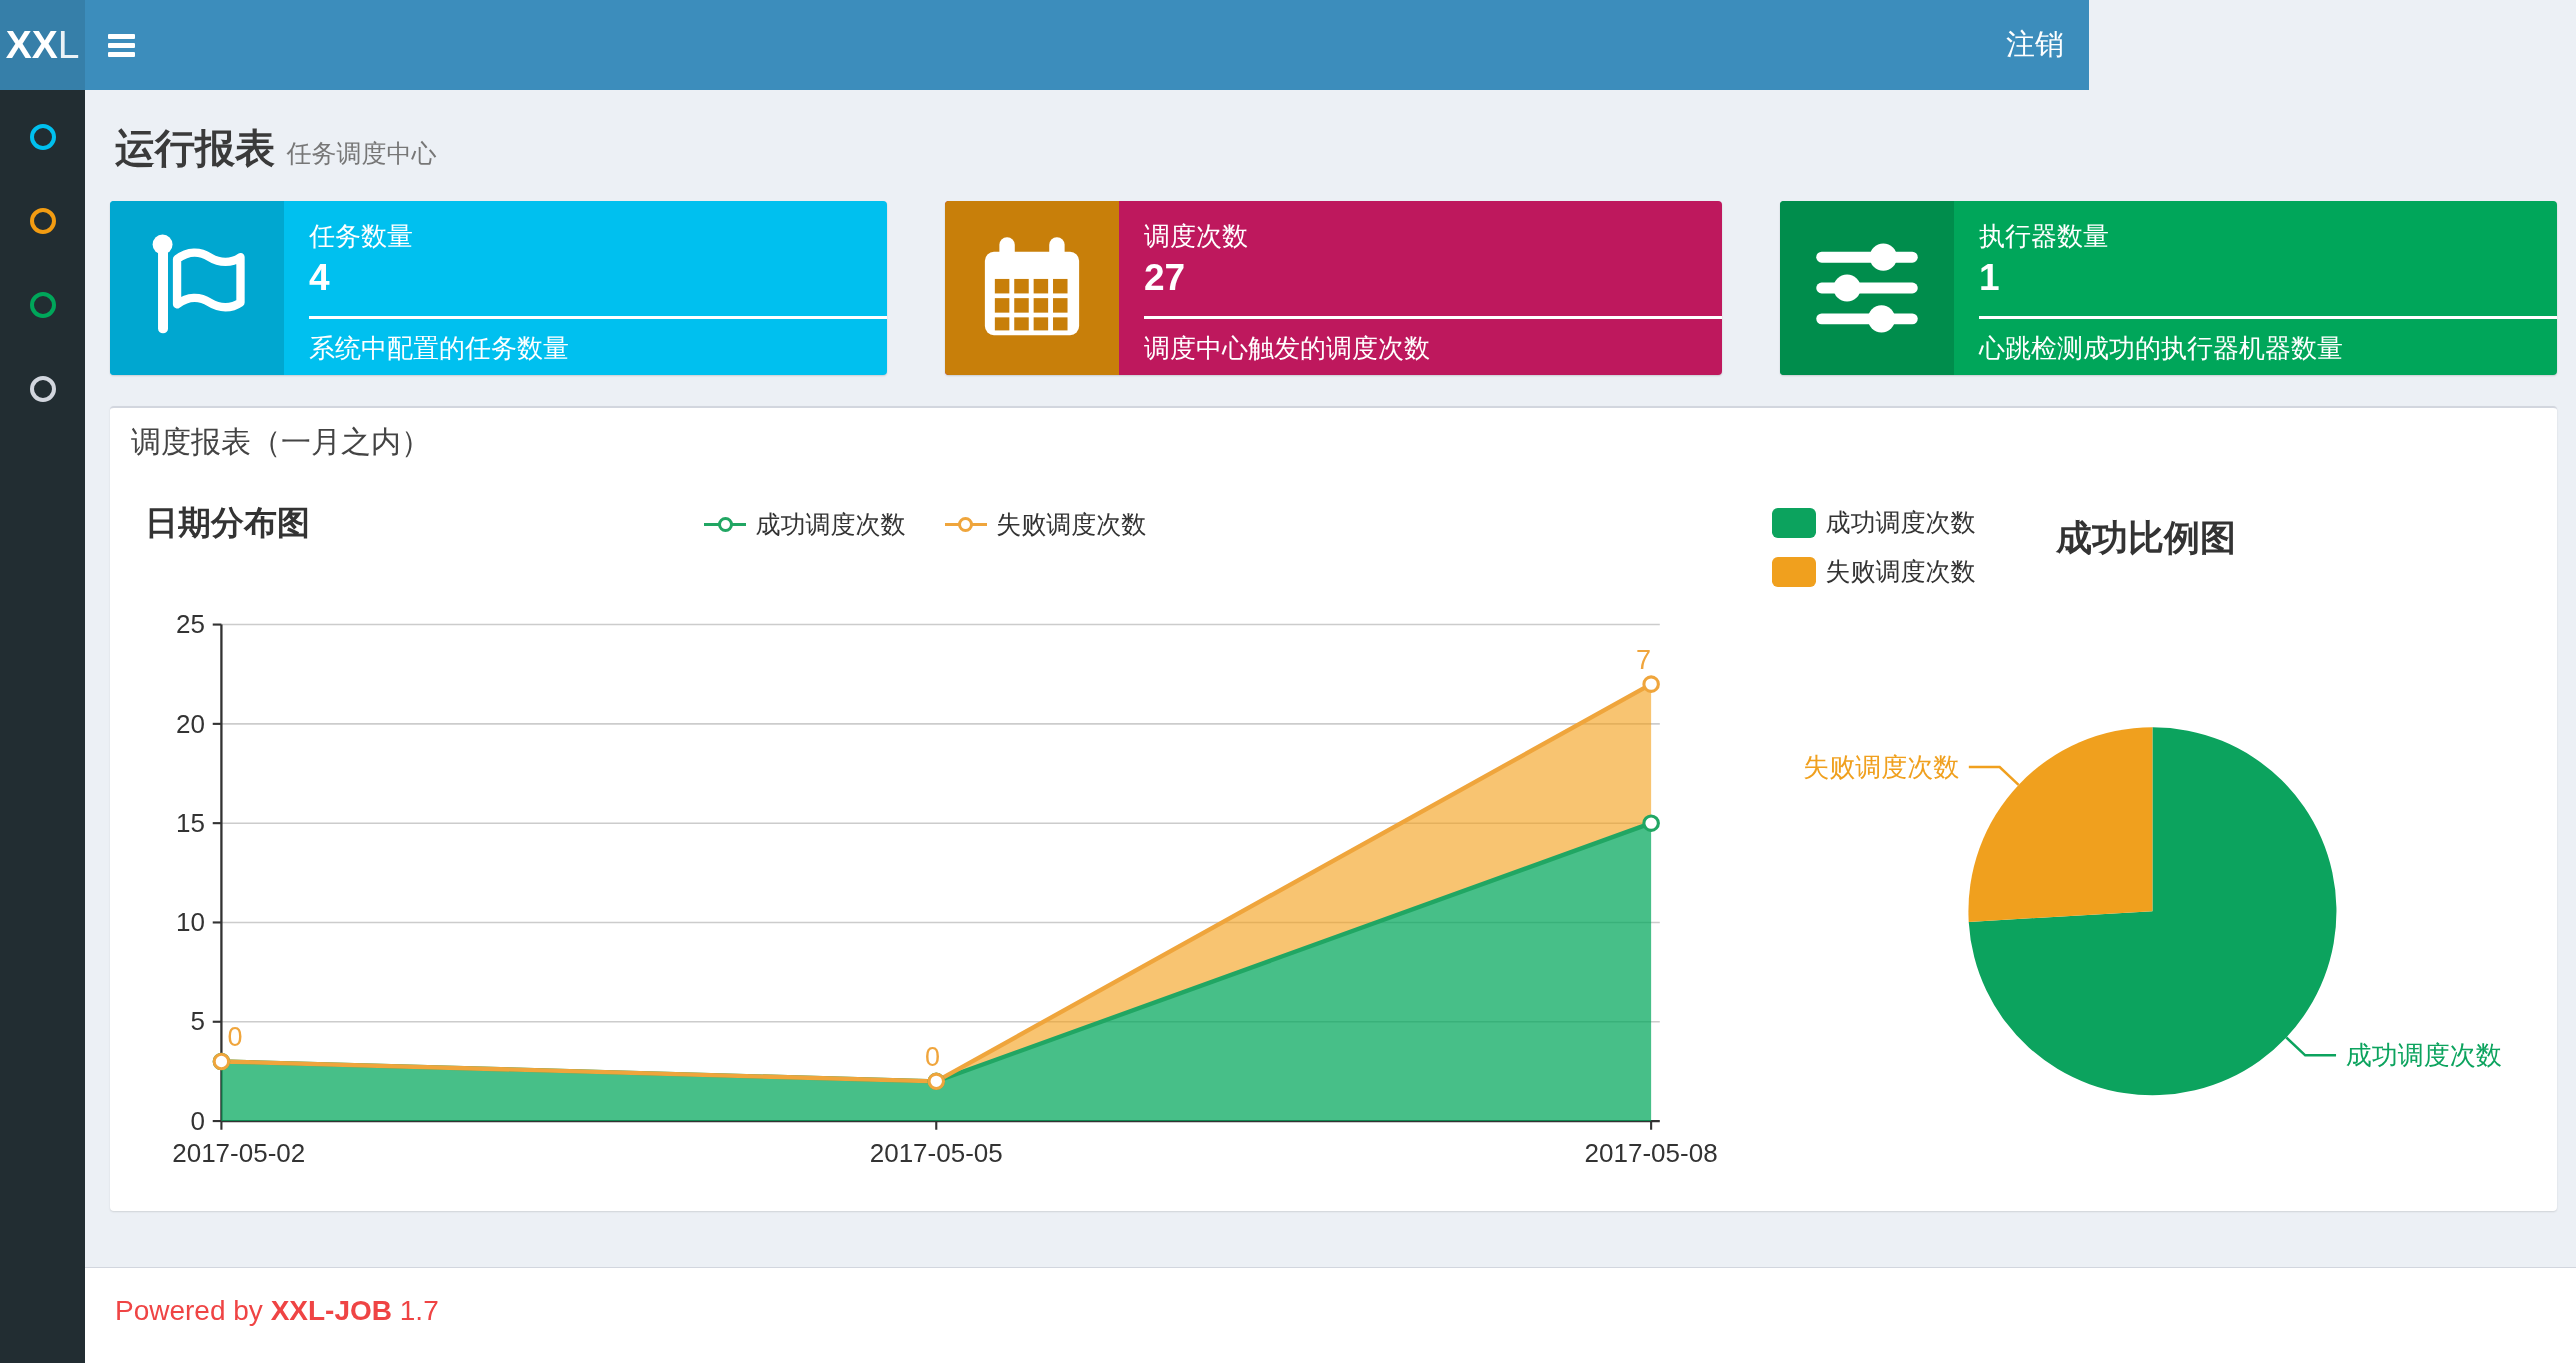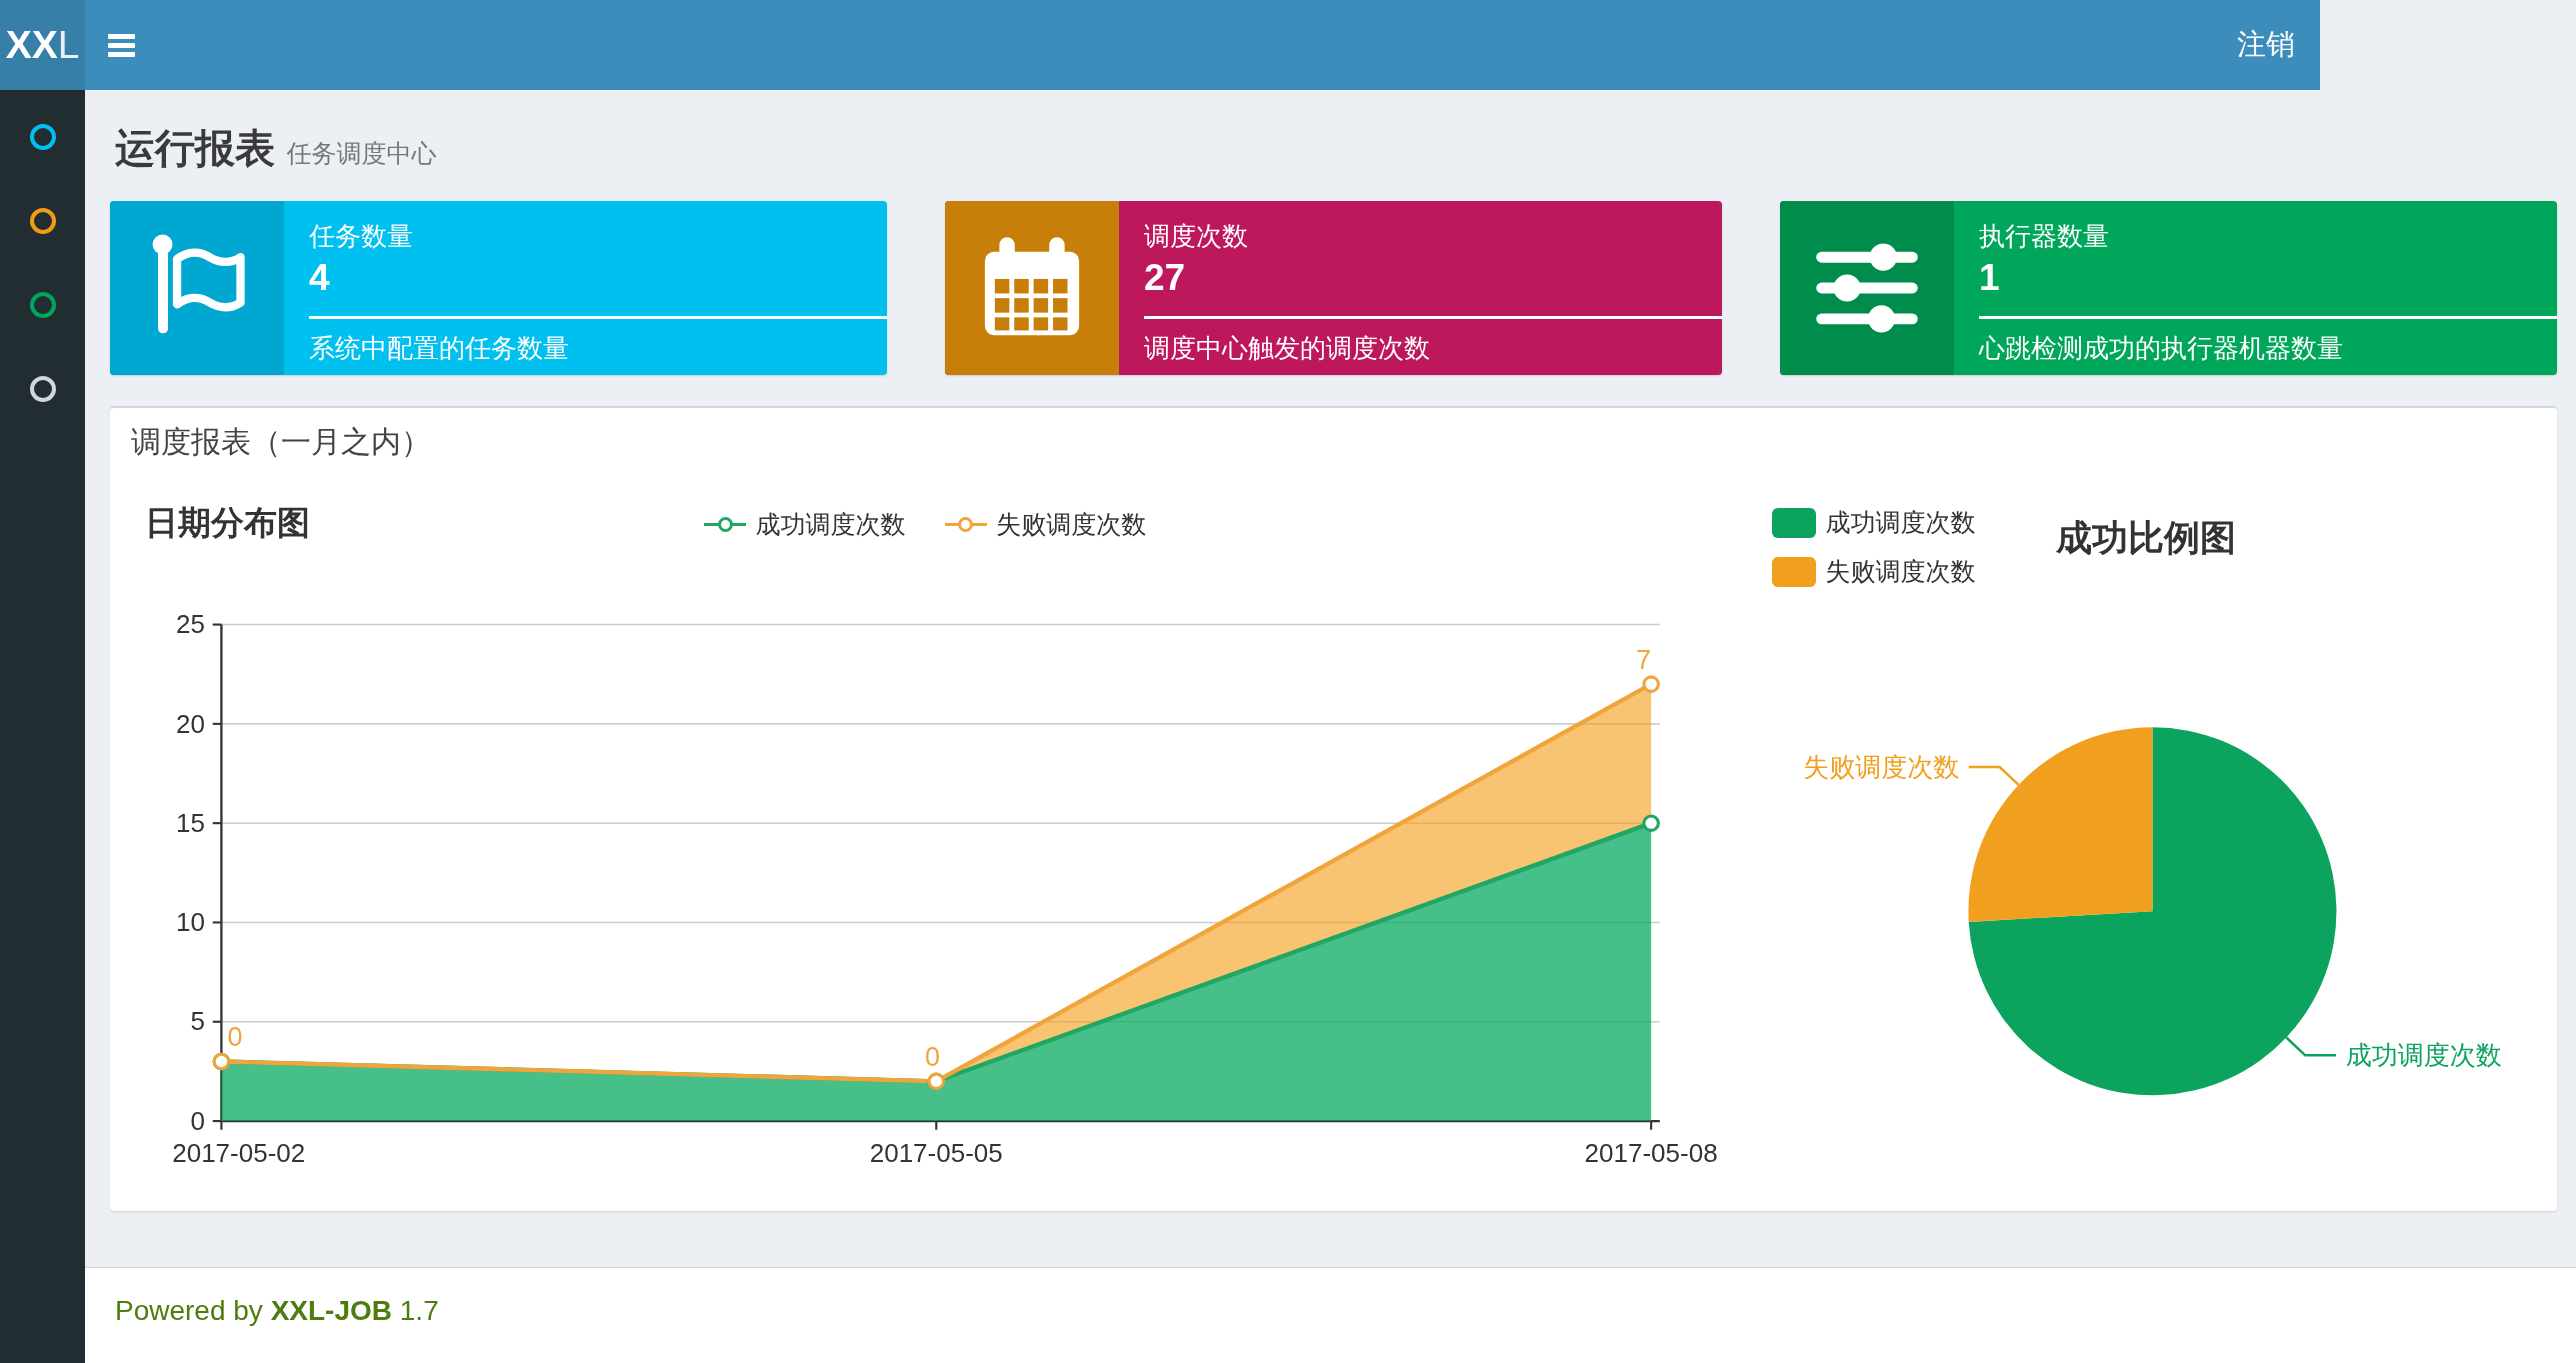--- a/index.html
+++ b/index.html
@@ -6,21 +6,21 @@
     --navbar:#3c8dbc; --logo-bg:#367fa9; --sidebar:#222d32; --content-bg:#ecf0f5;
     --footer-border:#d2d6de; --link:#3c8dbc; --text:#333333; --subtitle:#777777;
     --grid-line:#cccccc; --axis:#333333;
   }
   *{margin:0;padding:0;box-sizing:border-box;}
   html,body{width:2576px;height:1363px;overflow:hidden;}
   body{font-family:"Liberation Sans","DejaVu Sans",sans-serif;background:var(--content-bg);color:var(--text);}
   .screen{position:relative;width:2576px;height:1363px;}
 
   
-  .navbar{position:absolute;left:0;top:0;width:2320px;height:90px;background:var(--navbar);padding-left:15px;}
+  .navbar{position:absolute;left:0;top:0;width:2089px;height:90px;background:var(--navbar);padding-left:15px;}
   .logo{position:absolute;left:0;top:0;width:85px;height:90px;background:var(--logo-bg);
         display:flex;align-items:center;justify-content:center;color:#fff;font-size:39px;
         text-decoration:none;letter-spacing:0;}
   .logo b{font-weight:700;}
   .logo span{font-weight:300;opacity:.9;}
   .hamburger{position:absolute;left:108px;top:29px;width:39px;height:33px;cursor:pointer;
         display:flex;flex-direction:column;justify-content:center;gap:4.8px;}
   .hamburger i{display:block;width:27px;height:4.3px;background:#fff;border-radius:1px;}
   .logout{position:absolute;right:25px;top:0;height:90px;display:flex;align-items:center;
         color:#fff;font-size:29px;text-decoration:none;cursor:pointer;}
@@ -64,21 +64,21 @@
   .pie-legend{position:absolute;left:1662px;top:98px;display:flex;flex-direction:column;gap:16.4px;}
   .pie-legend .legend-item .swatch{width:44px;height:30px;border-radius:5.8px;}
   .pie-chart-title{position:absolute;left:1824px;top:106px;width:424px;text-align:center;
         font-size:36px;font-weight:700;color:var(--text);}
   .line-chart-svg{position:absolute;left:15.4px;top:173px;}
   .pie-chart-svg{position:absolute;left:1654px;top:192px;}
 
   
   .main-footer{position:absolute;left:85px;top:1267px;width:2491px;height:96px;background:#fff;
         border-top:1px solid var(--footer-border);}
-  .footer-left{position:absolute;left:30px;top:27px;font-size:28px;color:#4d7c0f;}
+  .footer-left{position:absolute;left:30px;top:27px;font-size:28px;color:#ef4444;}
   .footer-left b{font-weight:700;}
   .footer-right{position:absolute;right:25px;top:27px;font-size:28px;color:#444;display:flex;gap:21px;}
   .footer-right .copy{font-weight:700;color:#444;}
   .footer-right a{color:var(--link);font-weight:700;text-decoration:none;cursor:pointer;}
 
   svg text{font-family:"Liberation Sans","DejaVu Sans",sans-serif;}
 </style>
 </head>
 <body>
 

